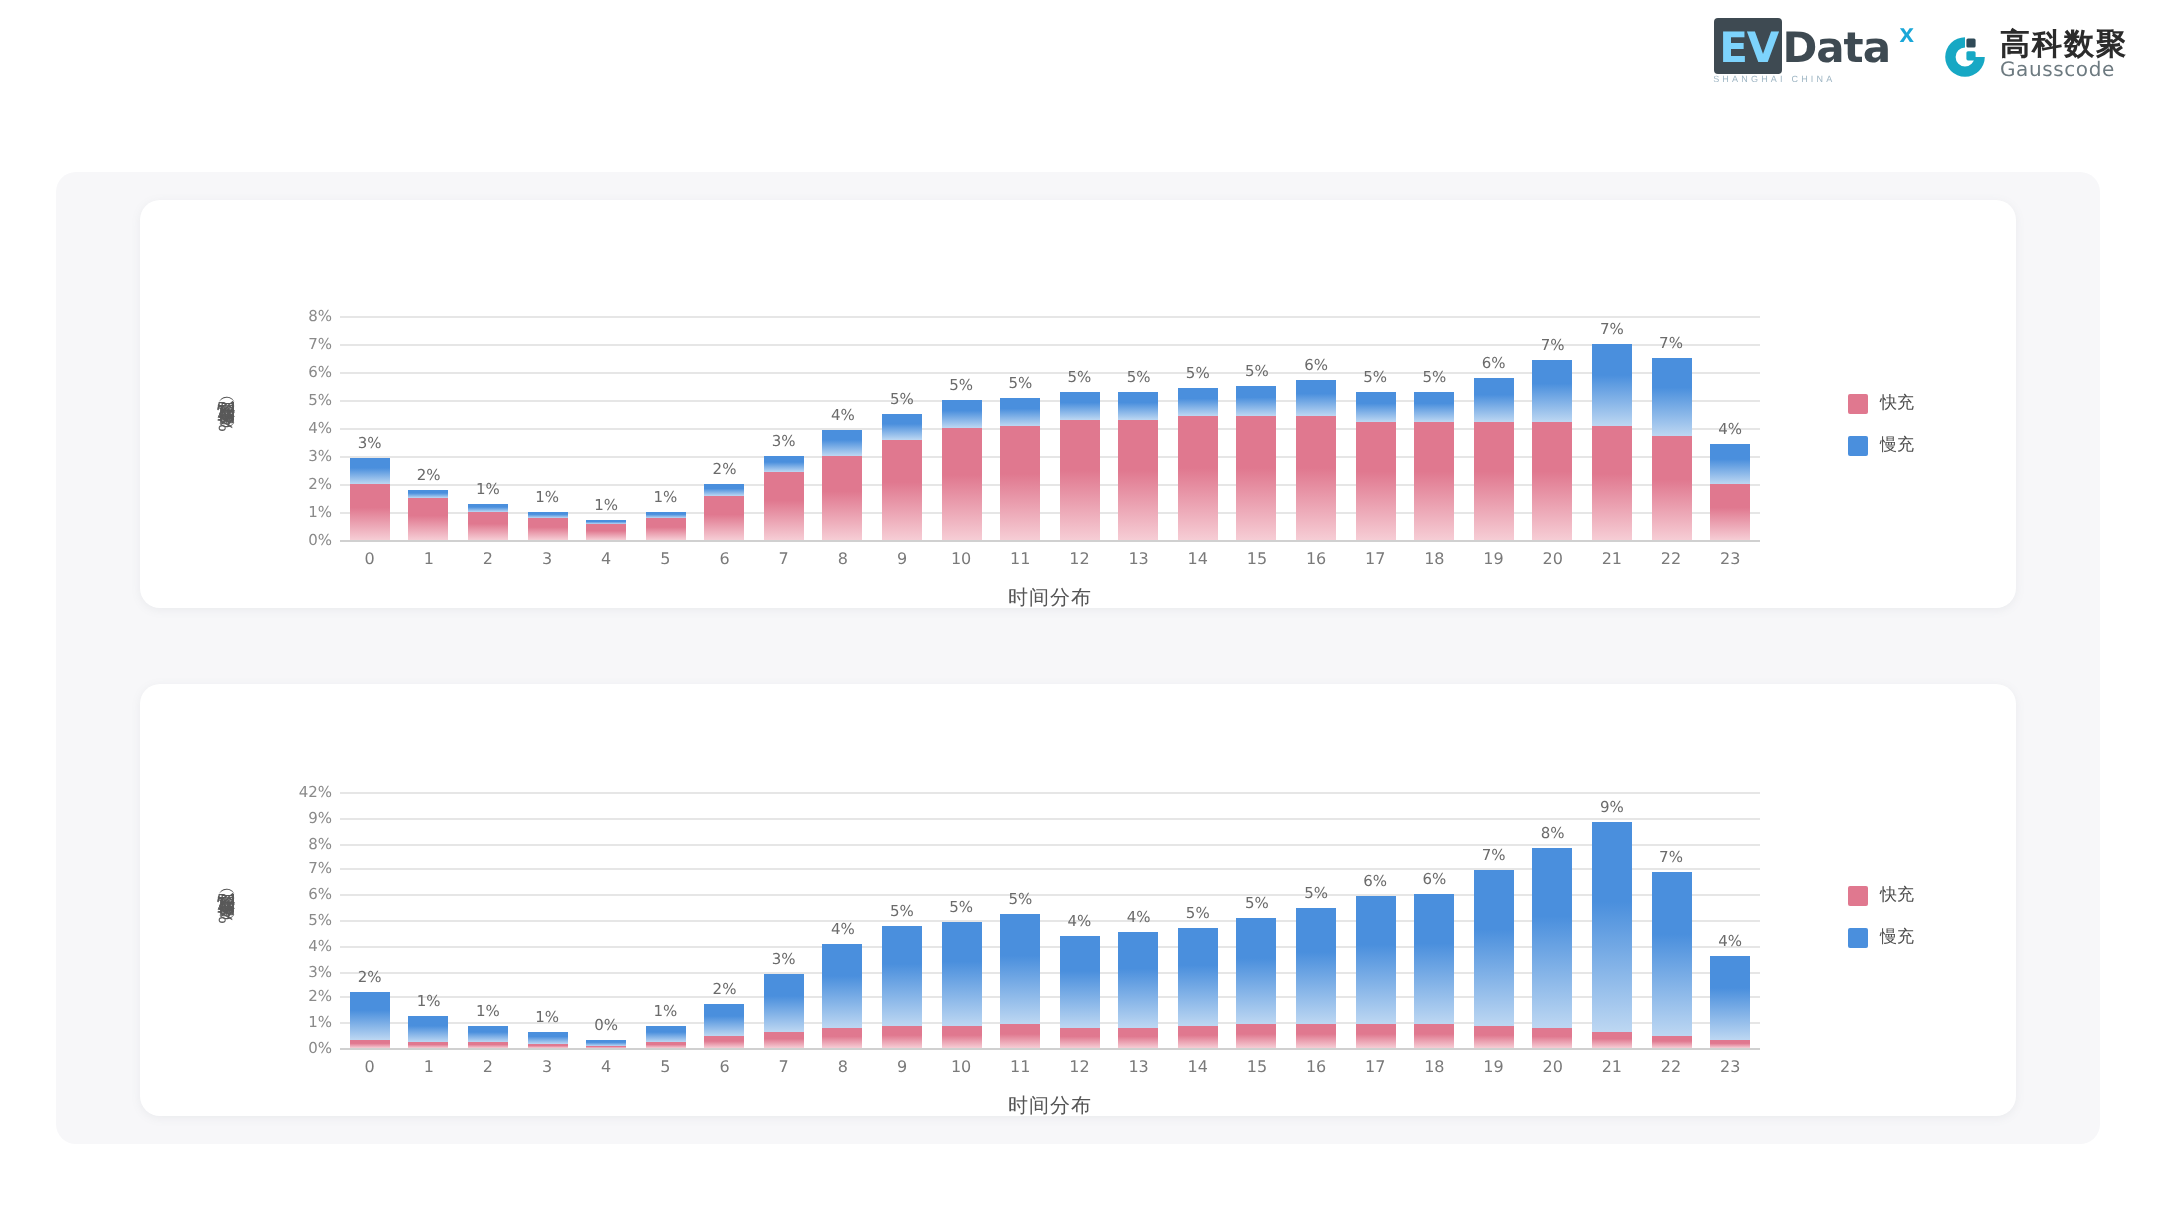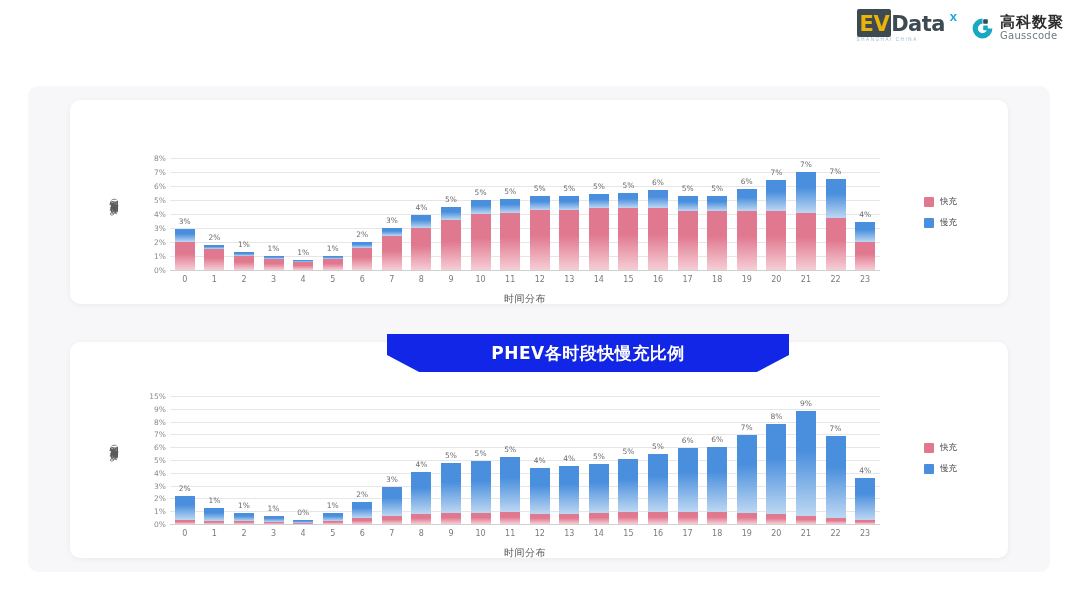--- a/index.html
+++ b/index.html
@@ -32,21 +32,21 @@
   .logo-evdata .wordmark {
     font-family: "DejaVu Sans", sans-serif;
     font-size: 21px;
     font-weight: bold;
     letter-spacing: -0.5px;
     color: #3e4a52;
     line-height: 1;
   }
   .logo-evdata .wordmark .ev {
     background: #3e4a52;
-    color: #eab308;
+    color: #7dd3fc;
     padding: 3px 2px 1px 3px;
     border-radius: 2px;
   }
   .logo-evdata .xmark {
     position: absolute;
     top: -4px;
     right: 0;
     font-size: 13px;
     font-weight: bold;
     color: #1aa7d8;
@@ -514,35 +514,34 @@
               <span class="legend-swatch" style="background: rgb(74, 143, 221);"></span>
               <span class="legend-text">慢充</span>
             </div>
           </div>
         </div>
     </div>
   </div>
 
   <div class="chart-block" id="block-phev">
     <div class="card">
-      <div class="banner">PHEV各时段快慢充比例</div>
       <div class="plot-wrap" id="plot-phev">
           <div class="ytitle" style="left: 38px; top: 54px; height: 128px; display: flex; align-items: center; justify-content: center;">各时段充电次数占比（%）</div>
           <div class="yticks" style="left: 70px; top: 54px; height: 128px;">
             <div class="ytick" style="top: 128px;">0%</div>
             <div class="ytick" style="top: 115.2px;">1%</div>
             <div class="ytick" style="top: 102.4px;">2%</div>
             <div class="ytick" style="top: 89.6px;">3%</div>
             <div class="ytick" style="top: 76.8px;">4%</div>
             <div class="ytick" style="top: 64px;">5%</div>
             <div class="ytick" style="top: 51.2px;">6%</div>
             <div class="ytick" style="top: 38.4px;">7%</div>
             <div class="ytick" style="top: 25.6px;">8%</div>
             <div class="ytick" style="top: 12.8px;">9%</div>
-            <div class="ytick" style="top: 0px;">15%</div>
+            <div class="ytick" style="top: 0px;">42%</div>
           </div>
           <div class="grid" style="left: 100px; top: 54px; width: 710px; height: 128px;">
             <div class="gline axis" style="top: 128px;"></div>
             <div class="gline" style="top: 115.2px;"></div>
             <div class="gline" style="top: 102.4px;"></div>
             <div class="gline" style="top: 89.6px;"></div>
             <div class="gline" style="top: 76.8px;"></div>
             <div class="gline" style="top: 64px;"></div>
             <div class="gline" style="top: 51.2px;"></div>
             <div class="gline" style="top: 38.4px;"></div>

